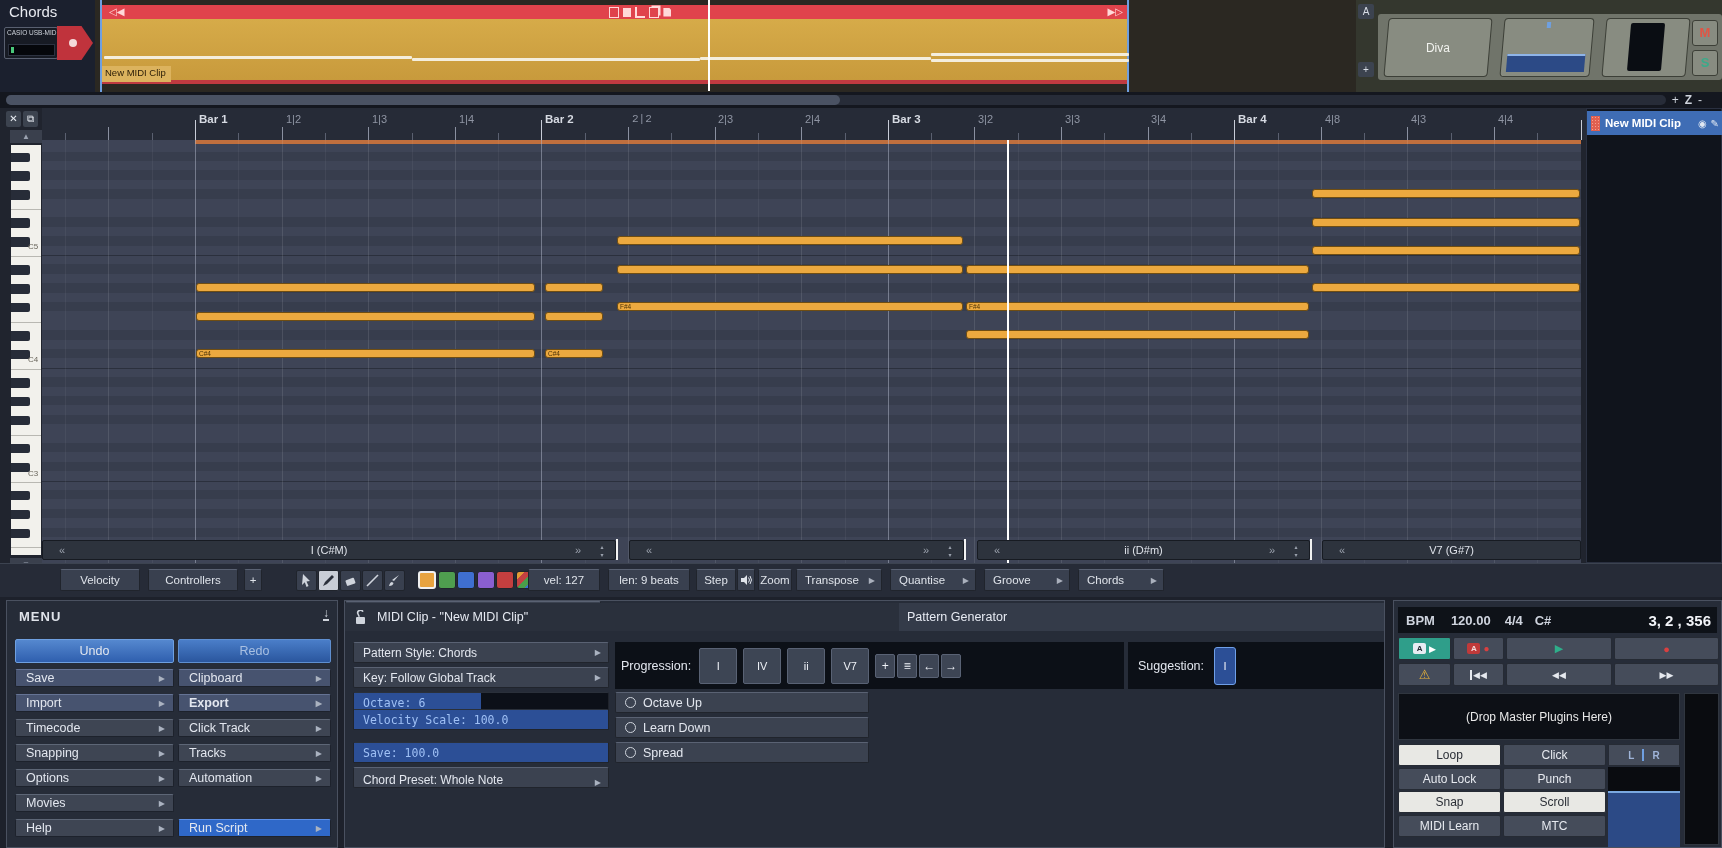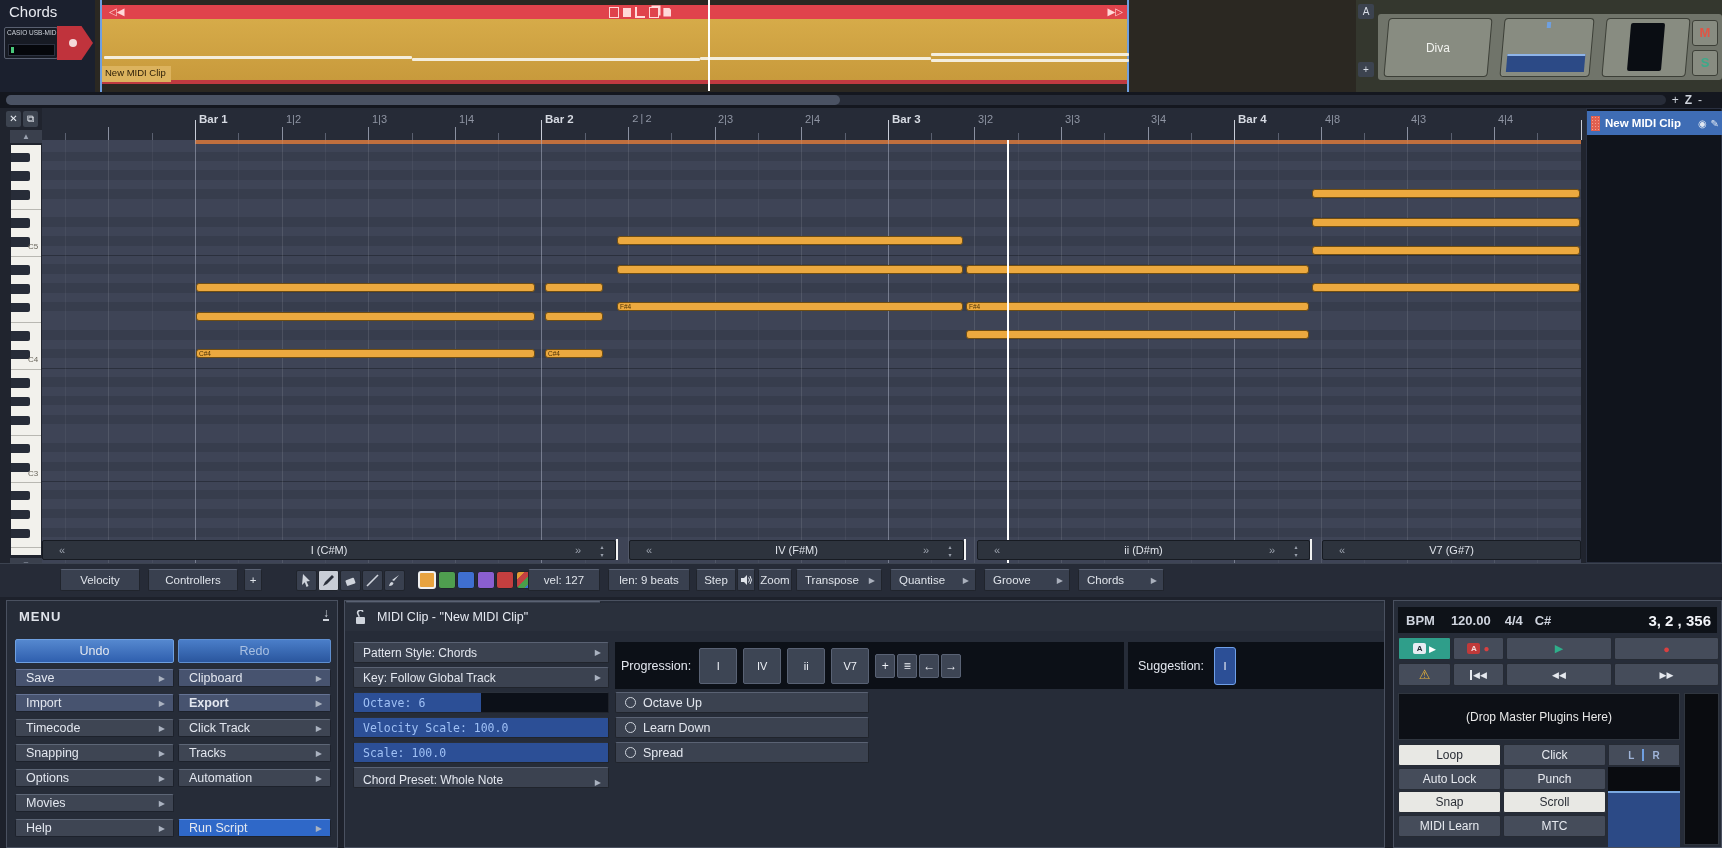--- a/index.html
+++ b/index.html
@@ -385,21 +385,20 @@
       </div>
     <div id="chord-lane" class="abs">
         <div class="chord-region abs" style="left: 0px; width: 574px;">
           <div class="chord-label">I (C#M)</div>
           <span class="ch-arrow" style="left: 16px;">«</span>
           <span class="ch-arrow" style="right: 34px;">»</span>
           <span class="ch-updown" style="right: 8px; top: 2px;">▴<br>▾</span>
         </div>
         <div class="ch-divider abs" style="left: 574px;"></div>
         <div class="chord-region abs" style="left: 587px; width: 335px;">
-          <div class="chord-label">IV (F#M)</div>
           <span class="ch-arrow" style="left: 16px;">«</span>
           <span class="ch-arrow" style="right: 34px;">»</span>
           <span class="ch-updown" style="right: 8px; top: 2px;">▴<br>▾</span>
         </div>
         <div class="ch-divider abs" style="left: 922px;"></div>
         <div class="chord-region abs" style="left: 935px; width: 333px;">
           <div class="chord-label">ii (D#m)</div>
           <span class="ch-arrow" style="left: 16px;">«</span>
           <span class="ch-arrow" style="right: 34px;">»</span>
           <span class="ch-updown" style="right: 8px; top: 2px;">▴<br>▾</span>
@@ -610,40 +609,43 @@
     </div>
 
     <div id="clip-panel" class="abs panel">
       <div id="cp-header" class="abs">
         <svg width="13" height="15" viewBox="0 0 13 15" style="margin-left:9px">
             <rect x="2" y="7" width="9" height="7" rx="1" fill="#cfd4dc"></rect>
             <path d="M4,7 V4 a2.7,2.7 0 0 1 5.4,0" stroke="#cfd4dc" stroke-width="1.6" fill="none" transform="rotate(-25 4 4)"></path>
           </svg>
         <span id="cp-title">MIDI Clip - "New MIDI Clip"</span>
       </div>
+      <div id="pg-header" class="abs">
+        <span id="pg-title">Pattern Generator</span>
+      </div>
       <div id="fields-holder">
           <div class="fld abs" style="top: 41px;">
             <span class="txt">Pattern Style: Chords</span>
             <span class="marr">▶</span>
           </div>
           <div class="fld abs" style="top: 66px;">
             <span class="txt">Key: Follow Global Track</span>
             <span class="marr">▶</span>
           </div>
           <div class="fld abs val" style="top: 91px;">
             <div class="fill" style="width: 50%;"></div>
             <span class="txt">Octave: 6</span>
           </div>
-          <div class="fld abs val" style="top: 116px;">
+          <div class="fld abs val" style="top: 108px;">
             <div class="fill" style="width: 100%;"></div>
             <span class="txt">Velocity Scale: 100.0</span>
           </div>
           <div class="fld abs val" style="top: 141px;">
             <div class="fill" style="width: 100%;"></div>
-            <span class="txt">Scale: 100.0</span>
+            <span class="txt">Save: 100.0</span>
           </div>
           <div class="fld abs" style="top: 166px; align-items: flex-end;">
             <span class="txt">Chord Preset: Whole Note</span>
             <span class="marr">▶</span>
           </div>
         </div>
       <div id="opts-holder">
           <div class="opt abs" style="top: 91px;">
             <span class="circ"></span>
             <span>Octave Up</span>

